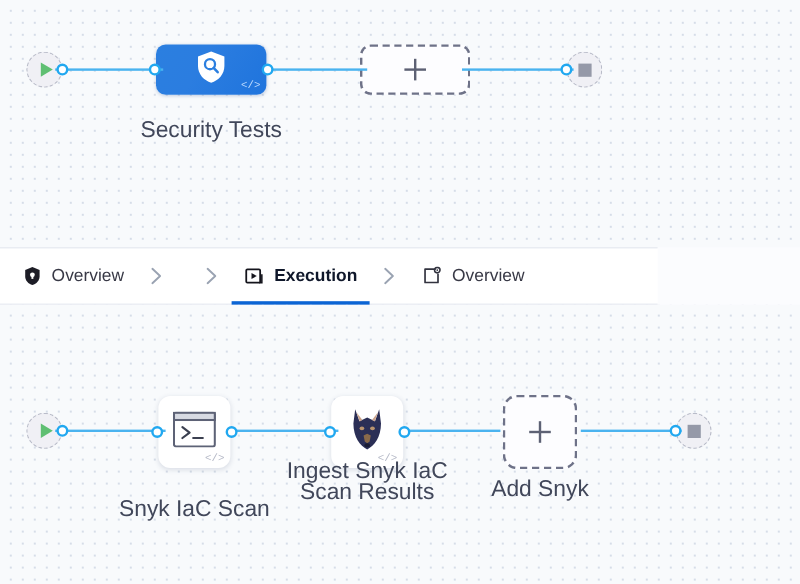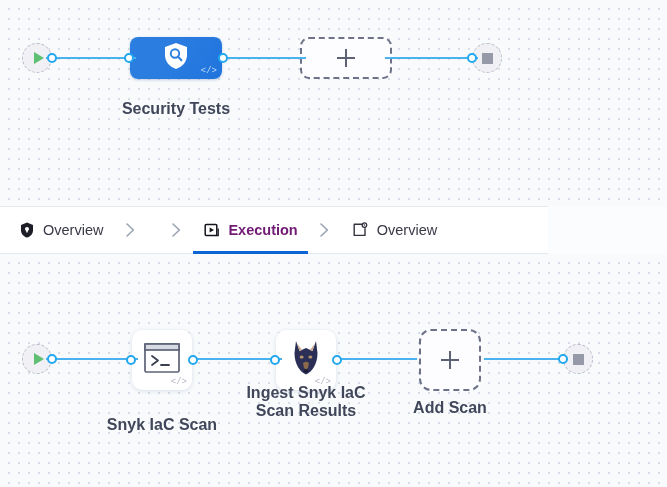--- a/index.html
+++ b/index.html
@@ -32,21 +32,21 @@
     padding-left: 14px;
   }
   .tab {
     display: flex; align-items: center; gap: 8px;
     height: 47px; padding: 0 4px;
     color: #383946; font-size: 14.5px;
     position: relative;
     cursor: pointer;
   }
   .tab .tab-label { line-height: 47px; }
-  .tab.active .tab-label { font-weight: bold; color: #701a75; }
+  .tab.active .tab-label { font-weight: bold; color: #0f172a; }
   .tab.active::after {
     content: ""; position: absolute;
     left: -6px; right: -6px; bottom: 0; height: 3px;
     background: #0b64d4;
   }
   .tab-icon { display: flex; align-items: center; justify-content: center; width: 17px; height: 17px; }
   .chevron {
     width: 46px; text-align: center;
     color: #9aa3b2; font-size: 16px;
     display: flex; align-items: center; justify-content: center;
@@ -118,25 +118,24 @@
     position: absolute; right: 5px; bottom: 3px;
     font-size: 9px; line-height: 9px;
     font-family: "Liberation Mono", monospace;
   }
   .stage-box .code-badge { color: #bfdcff; }
   .step-box  .code-badge { color: #b4b8c6; }
 
   .node-label {
     position: absolute;
     text-align: center;
-    font-size: 16px;
+    font-size: 19px;
     color: #41475a;
     line-height: 18px;
     white-space: pre-line;
-    font-weight: bold;
   }
 </style>
 </head>
 <body>
 
 <div id="app">
 
   <div class="canvas" id="stage-canvas">
 
     <div class="edge" style="left:46px; top:57px; width:90px;"></div>
@@ -284,21 +283,21 @@
       <div class="port" style="left:-6px; top:25px;"></div>
       <div class="port" style="left:56px; top:25px;"></div>
       <div class="node-label" style="left:-50px; top:54px; width:160px;">Ingest Snyk IaC
 Scan Results</div>
     </div>
 
     <div class="node" id="add-step-node" style="left:419px; top:75px;">
       <div class="dashed-box">
         <div class="plus"></div>
       </div>
-      <div class="node-label" style="left:-49px; top:70px; width:160px;">Add Scan</div>
+      <div class="node-label" style="left:-49px; top:70px; width:160px;">Add Snyk</div>
     </div>
 
     <div class="node" style="left:563px; top:90px;">
       <div class="terminal-circle">
         <div class="stop-sq"></div>
       </div>
       <div class="port" style="left:-5px; top:10px;"></div>
     </div>
   </div>
 

